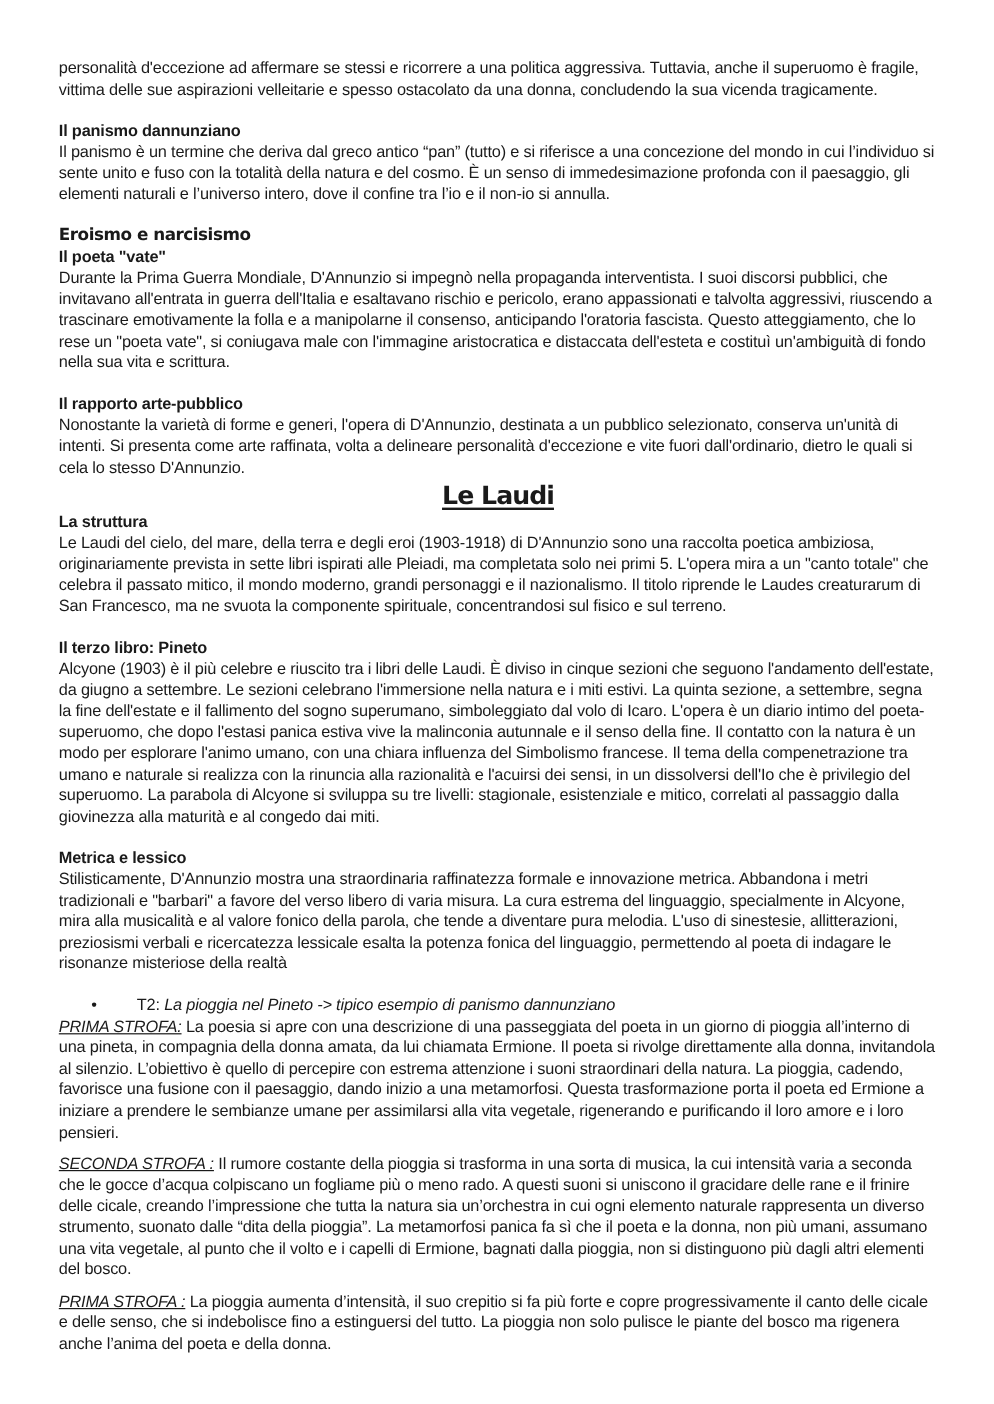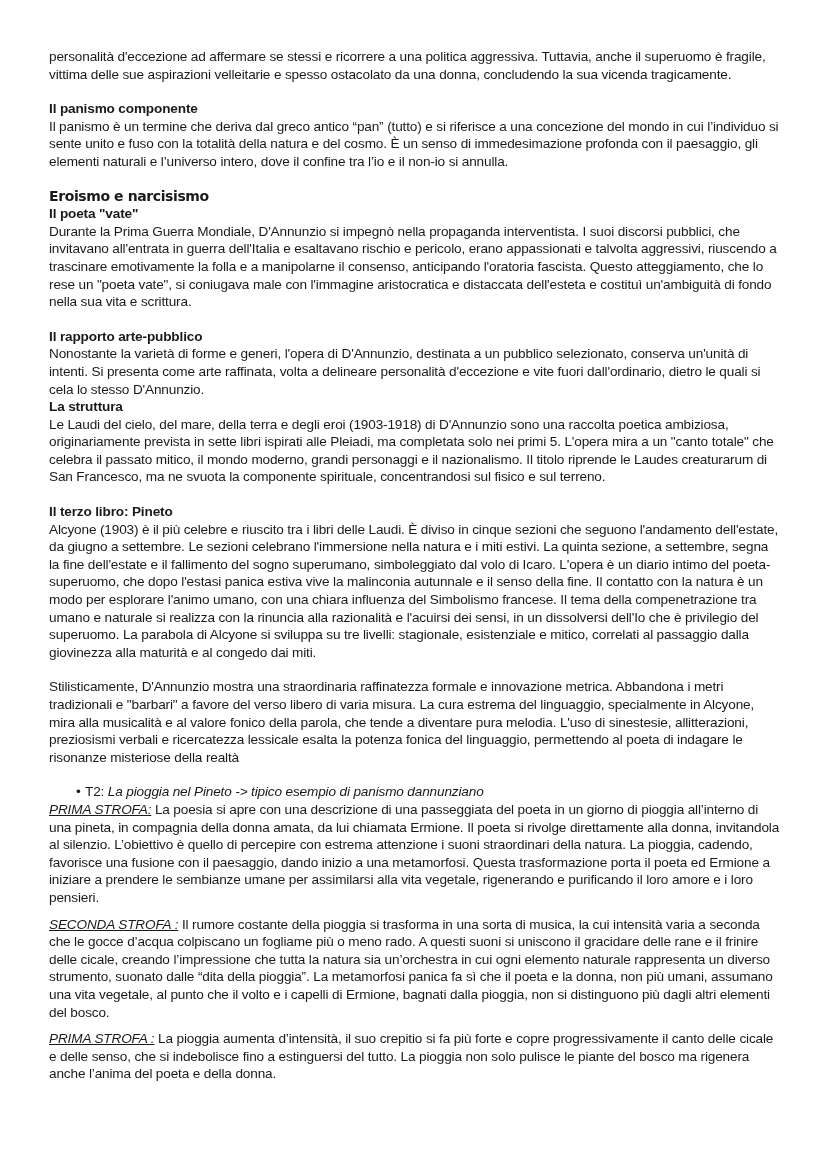--- a/index.html
+++ b/index.html
@@ -12,70 +12,72 @@
   .gap { height: 17px; }
   .h { font-weight: bold; margin: 0; }
   .h-sans { font-family: "DejaVu Sans", sans-serif; font-weight: bold; font-size: 14px; letter-spacing: -0.4px; margin: 0; }
   .title {
     text-align: center; font-family: "DejaVu Sans", sans-serif; font-weight: bold;
     font-size: 21px; line-height: 26px; text-decoration: underline; text-underline-offset: 3px;
     letter-spacing: -0.8px; margin: 2px 0 0 0;
   }
   .bullet { margin: 0; padding-left: 25px; position: relative; }
   .bullet .dot { position: absolute; left: 27px; top: 0; }
-  .bullet .btext { display: inline-block; margin-left: 11px; }
+  .bullet .btext { display: inline-block; margin-left: 40px; }
   .it { font-style: italic; }
   .label { font-style: italic; text-decoration: underline; }
   .small-gap { height: 9px; }
 </style>
 </head>
 <body>
 
 <div class="page">
 
   <p class="para">personalità d'eccezione ad affermare se stessi e ricorrere a una politica aggressiva. Tuttavia, anche il superuomo è fragile, vittima delle sue aspirazioni velleitarie e spesso ostacolato da una donna, concludendo la sua vicenda tragicamente.</p>
 
   <div class="gap"></div>
 
   <section>
-    <p class="h">Il panismo componente</p>
+    <p class="h">Il panismo dannunziano</p>
     <p class="para">Il panismo è un termine che deriva dal greco antico “pan” (tutto) e si riferisce a una concezione del mondo in cui l’individuo si sente unito e fuso con la totalità della natura e del cosmo. È un senso di immedesimazione profonda con il paesaggio, gli elementi naturali e l’universo intero, dove il confine tra l’io e il non-io si annulla.</p>
   </section>
 
   <div class="gap"></div>
 
   <section>
     <p class="h-sans">Eroismo e narcisismo</p>
     <p class="h">Il poeta "vate"</p>
     <p class="para">Durante la Prima Guerra Mondiale, D'Annunzio si impegnò nella propaganda interventista. I suoi discorsi pubblici, che invitavano all'entrata in guerra dell'Italia e esaltavano rischio e pericolo, erano appassionati e talvolta aggressivi, riuscendo a trascinare emotivamente la folla e a manipolarne il consenso, anticipando l'oratoria fascista. Questo atteggiamento, che lo rese un "poeta vate", si coniugava male con l'immagine aristocratica e distaccata dell'esteta e costituì un'ambiguità di fondo nella sua vita e scrittura.</p>
   </section>
 
   <div class="gap"></div>
 
   <section>
     <p class="h">Il rapporto arte-pubblico</p>
     <p class="para">Nonostante la varietà di forme e generi, l'opera di D'Annunzio, destinata a un pubblico selezionato, conserva un'unità di intenti. Si presenta come arte raffinata, volta a delineare personalità d'eccezione e vite fuori dall'ordinario, dietro le quali si cela lo stesso D'Annunzio.</p>
   </section>
 
+  <h1 class="title">Le Laudi</h1>
 
   <section>
     <p class="h">La struttura</p>
     <p class="para">Le Laudi del cielo, del mare, della terra e degli eroi (1903-1918) di D'Annunzio sono una raccolta poetica ambiziosa, originariamente prevista in sette libri ispirati alle Pleiadi, ma completata solo nei primi 5. L'opera mira a un "canto totale" che celebra il passato mitico, il mondo moderno, grandi personaggi e il nazionalismo. Il titolo riprende le Laudes creaturarum di San Francesco, ma ne svuota la componente spirituale, concentrandosi sul fisico e sul terreno.</p>
   </section>
 
   <div class="gap"></div>
 
   <section>
     <p class="h">Il terzo libro: Pineto</p>
     <p class="para">Alcyone (1903) è il più celebre e riuscito tra i libri delle Laudi. È diviso in cinque sezioni che seguono l'andamento dell'estate, da giugno a settembre. Le sezioni celebrano l'immersione nella natura e i miti estivi. La quinta sezione, a settembre, segna la fine dell'estate e il fallimento del sogno superumano, simboleggiato dal volo di Icaro. L'opera è un diario intimo del poeta-superuomo, che dopo l'estasi panica estiva  vive la malinconia autunnale e il senso della fine. Il contatto con la natura è un modo per esplorare l'animo umano, con una chiara influenza del Simbolismo francese. Il tema della compenetrazione tra umano e naturale si realizza con la rinuncia alla razionalità e l'acuirsi dei sensi, in un dissolversi dell'Io che è privilegio del superuomo. La parabola di Alcyone si sviluppa su tre livelli: stagionale, esistenziale e mitico, correlati al passaggio dalla giovinezza alla maturità e al congedo dai miti.</p>
   </section>
 
   <div class="gap"></div>
 
   <section>
+    <p class="h">Metrica e lessico</p>
     <p class="para">Stilisticamente, D'Annunzio mostra una straordinaria raffinatezza formale e innovazione metrica. Abbandona i metri tradizionali e "barbari" a favore del verso libero di varia misura. La cura estrema del linguaggio, specialmente in Alcyone, mira alla musicalità e al valore fonico della parola, che tende a diventare pura melodia. L'uso di sinestesie, allitterazioni, preziosismi verbali e ricercatezza lessicale esalta la potenza fonica del linguaggio, permettendo al poeta di indagare le risonanze misteriose della realtà</p>
   </section>
 
   <div class="gap"></div>
 
   <section>
     <p class="bullet">
       <span class="dot">•</span>
       <span class="btext"><span>T2: </span><span class="it">La pioggia nel Pineto -&gt; tipico esempio di panismo dannunziano</span></span>
     </p>

